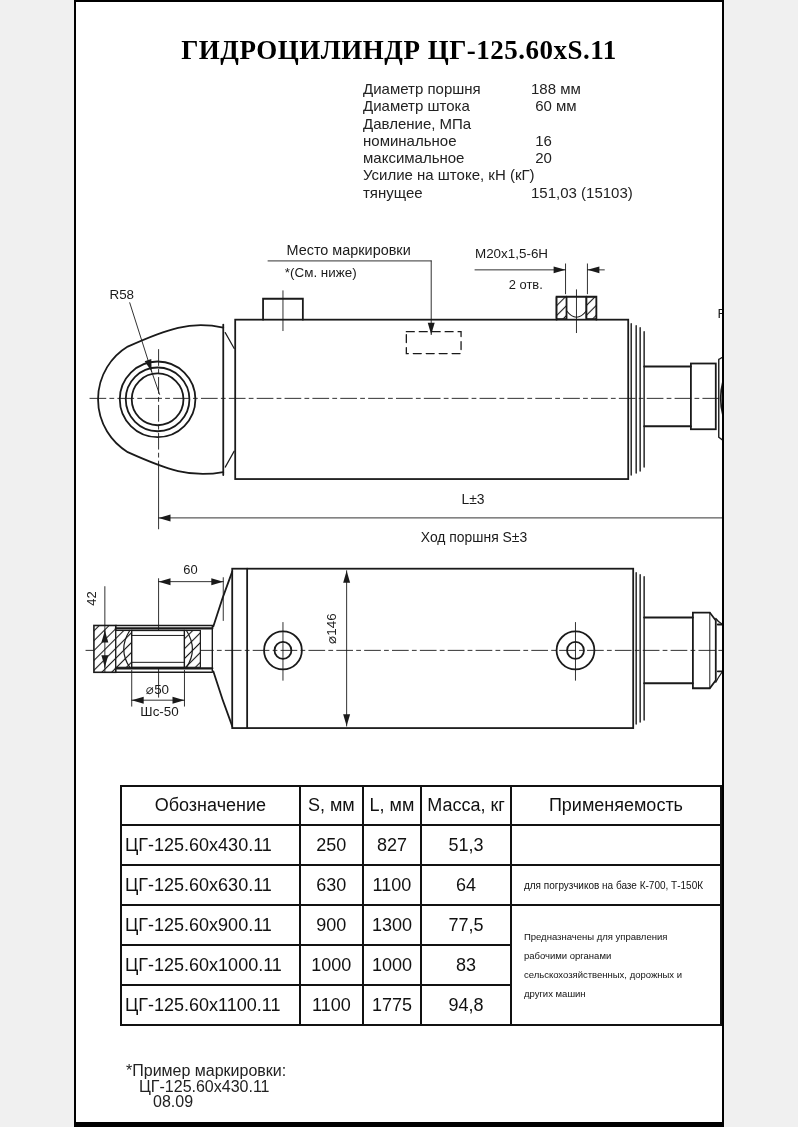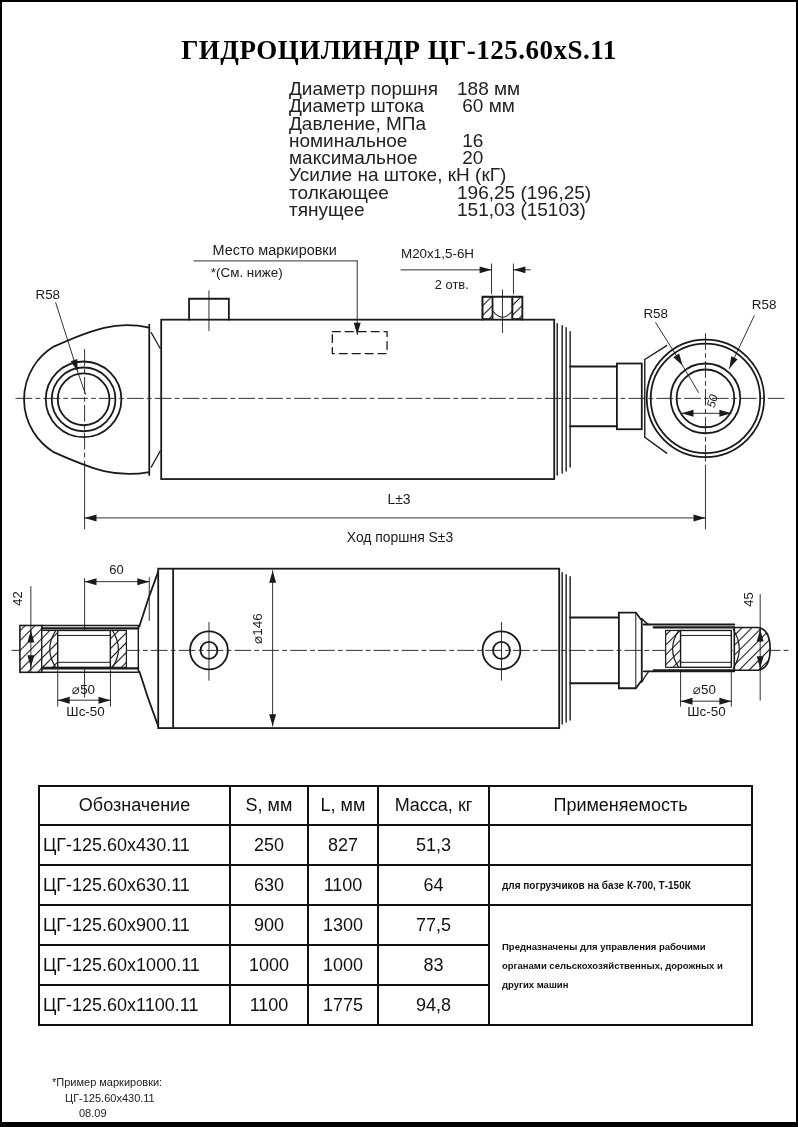--- a/index.html
+++ b/index.html
@@ -1,51 +1,51 @@
 <!DOCTYPE html>
 <html><head>
 <meta charset="utf-8">
 <style>
   html,body { margin:0; padding:0; background:#f0f0f0; }
   .page {
-    position:relative; width:798px; height:1127px; margin:0 auto;
+    position:relative; width:650px; height:1127px; margin:0 auto;
     background:#fff; box-sizing:border-box;
     border:2px solid #000; border-bottom-width:5px;
     font-family:"Liberation Sans","DejaVu Sans",sans-serif;
     overflow:hidden;
   }
   .title {
     position:absolute; left:0; right:0; top:33px; text-align:center;
     font-family:"Liberation Serif","DejaVu Serif",serif;
     font-size:27px; font-weight:bold; color:#000; letter-spacing:0.5px;
   }
-  .specs { position:absolute; left:287px; top:78px; font-size:19px; color:#222; }
+  .specs { position:absolute; left:287px; top:78px; font-size:15px; color:#222; }
   .spec-row { display:flex; height:17.3px; line-height:17.3px; }
   .spec-label { width:168px; flex:none; white-space:nowrap; }
   .spec-value { white-space:pre; }
   .drawing { position:absolute; left:0; top:235px; width:794px; height:510px; }
   .drawing text { font-family:"Liberation Sans","DejaVu Sans",sans-serif; fill:#1a1a1a; }
   .size-table {
-    position:absolute; left:36px; top:783px;
+    position:absolute; left:44px; top:783px;
     border-collapse:collapse; table-layout:fixed;
     font-size:18px; color:#111;
   }
   .size-table th, .size-table td {
     border:2px solid #111; text-align:center; vertical-align:middle;
     padding:0; overflow:hidden;
   }
   .size-table th { font-weight:normal; height:37px; }
   .size-table td { height:38px; }
   .size-table .c-name { text-align:left; padding-left:3px; }
   .size-table .c-app  {
-    text-align:left; padding:0 12px; font-size:10px; font-weight:bold;
+    text-align:left; padding:0 12px; font-size:10px; font-weight:normal;
     line-height:13px;
   }
   .size-table .c-app-merged { font-size:9.5px; line-height:19px;margin-left:42px; }
-  .footnote { position:absolute; left:50px; top:1061px; font-size:11px; color:#222; line-height:15.5px;margin-top:12px; }
+  .footnote { position:absolute; left:50px; top:1061px; font-size:16px; color:#222; line-height:15.5px; }
   .footnote .fn2 { margin-left:13px; }
   .footnote .fn3 { margin-left:27px; }
 </style>
 </head>
 <body>
 
 <div class="page">
 
   <div class="title">ГИДРОЦИЛИНДР ЦГ-125.60xS.11</div>
 
@@ -66,24 +66,20 @@
         <div class="spec-label">номинальное</div>
         <div class="spec-value"> 16</div>
       </div>
     <div class="spec-row">
         <div class="spec-label">максимальное</div>
         <div class="spec-value"> 20</div>
       </div>
     <div class="spec-row">
         <div class="spec-label">Усилие на штоке, кН (кГ)</div>
         <div class="spec-value"></div>
-      </div>
-    <div class="spec-row">
-        <div class="spec-label">толкающее</div>
-        <div class="spec-value">196,25 (196,25)</div>
       </div>
     <div class="spec-row">
         <div class="spec-label">тянущее</div>
         <div class="spec-value">151,03 (15103)</div>
       </div>
   </div>
 
   <svg class="drawing" viewBox="0 235 798 512" preserveAspectRatio="none">
     <defs>
       <pattern id="hatch" width="7" height="7" patternUnits="userSpaceOnUse" patternTransform="rotate(45)">

